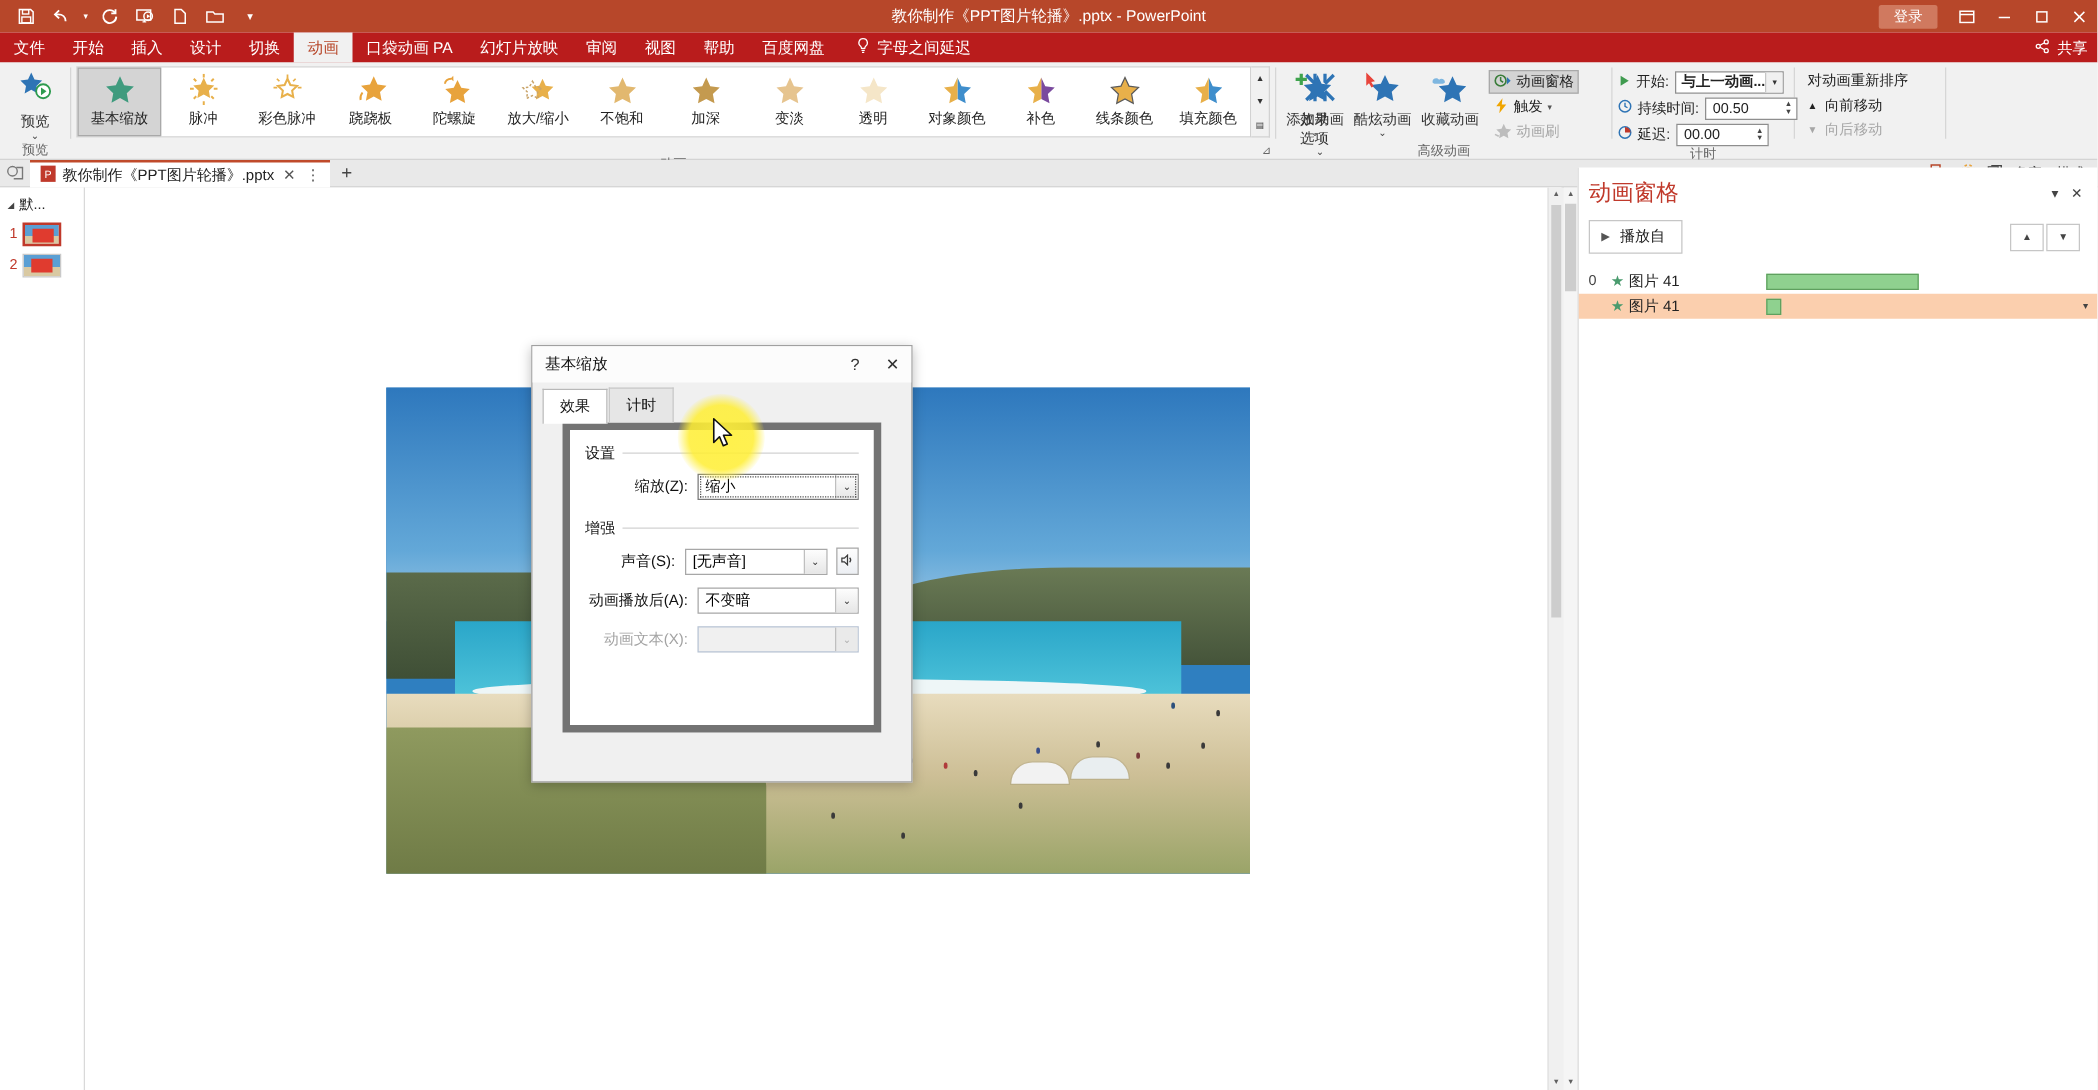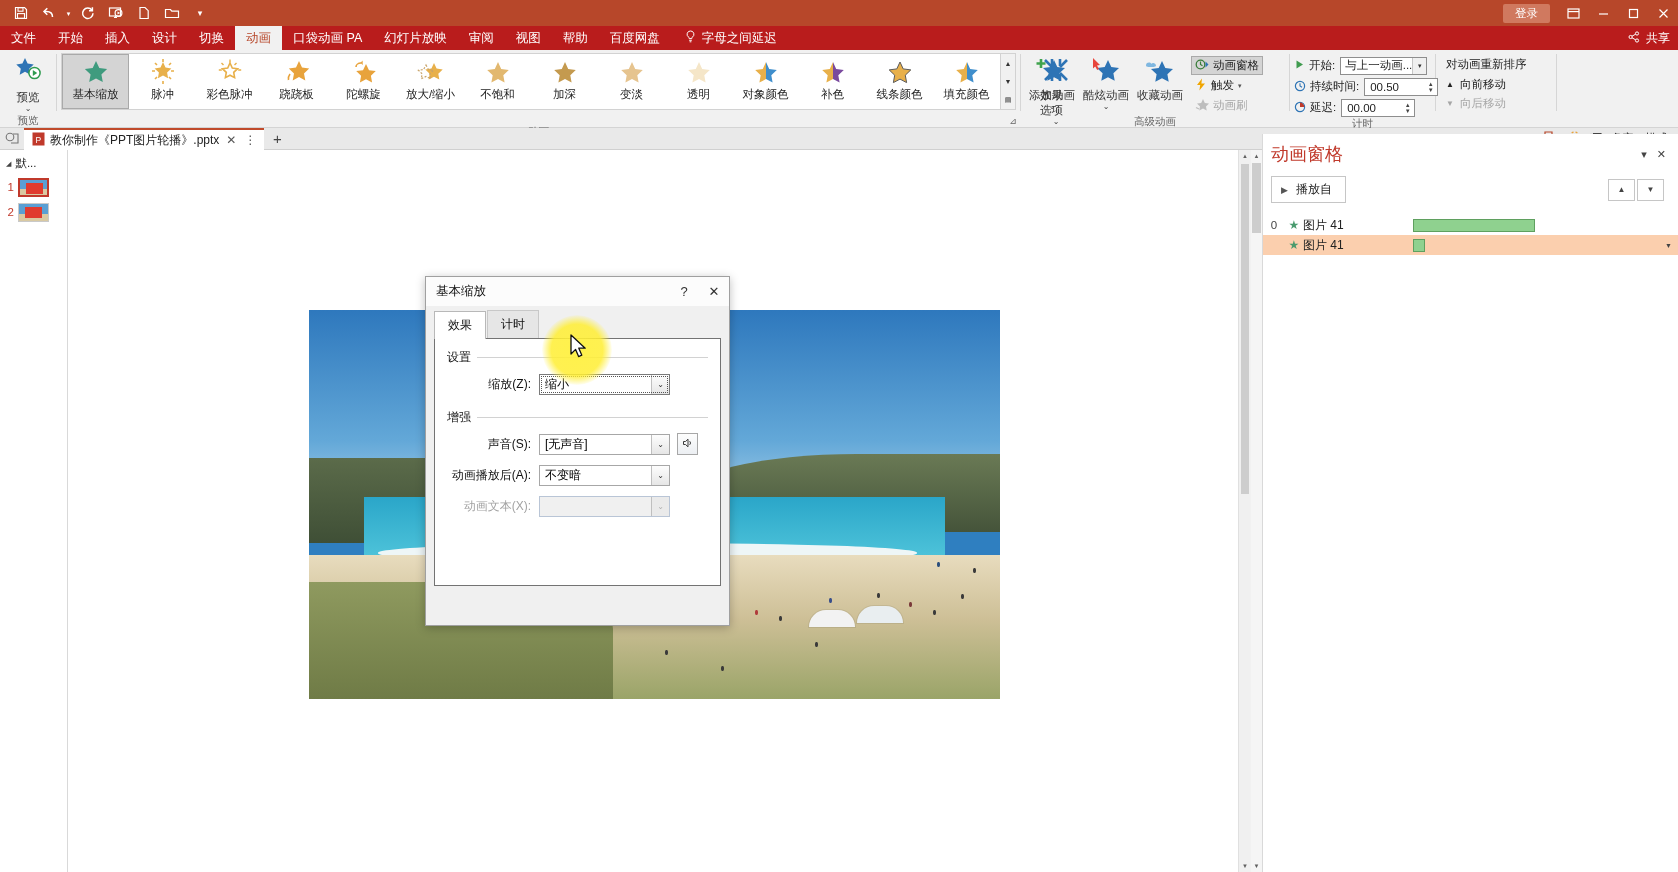--- a/index.html
+++ b/index.html
@@ -120,21 +120,21 @@
   .cmd .mini-caret { font-size: 7px; color: #555; }
 
   
   .timing-rows { display: flex; flex-direction: column; gap: 2px; padding-top: 3px; }
   .trow { display: flex; align-items: center; height: 19px; font-size: 11.5px; color: #222; }
   .trow .tlabel { margin-left: 4px; margin-right: 5px; white-space: nowrap; }
   .combo {
     display: flex; align-items: center; background: #fff; border: 1px solid #8e8e8e;
     height: 18px; font-size: 11.5px; padding-left: 4px; min-width: 86px; position: relative;
   }
-  .combo .cval { flex: 1; white-space: nowrap; overflow: hidden; }
+  .combo .cval { flex: 1; white-space: nowrap; overflow: hidden; font-weight: bold; }
   .combo .cbtn {
     width: 14px; height: 16px; background: #f0f0f0; border-left: 1px solid #c6c6c6;
     display: flex; align-items: center; justify-content: center; font-size: 7px; color: #333;
   }
   .spin {
     display: flex; align-items: center; background: #fff; border: 1px solid #8e8e8e;
     height: 18px; width: 74px; font-size: 11.5px; padding-left: 5px; position: relative;
   }
   .spin .sval { flex: 1; }
   .spin .sarrows {
@@ -300,21 +300,21 @@
     width: 30px; height: 29px; display: flex; align-items: center; justify-content: center;
     font-size: 13px; color: #333;
   }
   .dlg-tabs { display: flex; padding: 4px 8px 0 8px; position: relative; z-index: 2; }
   .dtab {
     padding: 5px 13px 5px 13px; font-size: 12px; color: #111;
     border: 1px solid #c8c8c8; border-bottom: none; background: #e6e6e6; margin-right: 1px;
   }
   .dtab.active { background: #fff; border-color: #b8b8b8; position: relative; top: 1px; }
   .dlg-body {
-    margin: 0 8px; background: #fff; border: 1px solid #737373; height: 248px;
+    margin: 0 24px; background: #fff; border: 6px solid #737373; height: 248px;
     position: relative; padding: 10px 12px;
   }
   .grp { margin-bottom: 6px; }
   .grp-head { display: flex; align-items: center; gap: 6px; }
   .grp-head .gt { font-size: 12px; color: #111; }
   .grp-head .gline { flex: 1; height: 1px; background: #d2d2d2; }
   .frow { display: flex; align-items: center; height: 26px; margin-top: 5px; }
   .frow .flabel { width: 92px; text-align: right; padding-right: 8px; font-size: 12px; color: #111; }
   .frow .flabel.dis { color: #a3a3a3; }
   .dcombo {
@@ -407,20 +407,21 @@
             <path d="M2 1.5h5l3.2 3.2V12.5H2z" fill="none" stroke="#fff" stroke-width="1.2"></path>
           </svg>
       </div>
       <div class="qat-btn">
         <svg width="16" height="14" viewBox="0 0 16 14">
             <path d="M1.5 3.5h5l1.3 1.6h6.7v6.4h-13z" fill="none" stroke="#fff" stroke-width="1.2"></path>
           </svg>
       </div>
       <div class="qat-btn" style="font-size:9px;">▾</div>
     </div>
+    <div class="title-text">教你制作《PPT图片轮播》.pptx  -  PowerPoint</div>
     <div class="win-right">
       <div class="signin">登录</div>
       <div class="win-btn">
         <svg width="13" height="11" viewBox="0 0 13 11">
             <rect x="1" y="1" width="11" height="9" fill="none" stroke="#fff" stroke-width="1.2"></rect>
             <path d="M1 3.6h11" stroke="#fff" stroke-width="1.2"></path>
           </svg>
       </div>
       <div class="win-btn">
         <svg width="11" height="11" viewBox="0 0 11 11">

